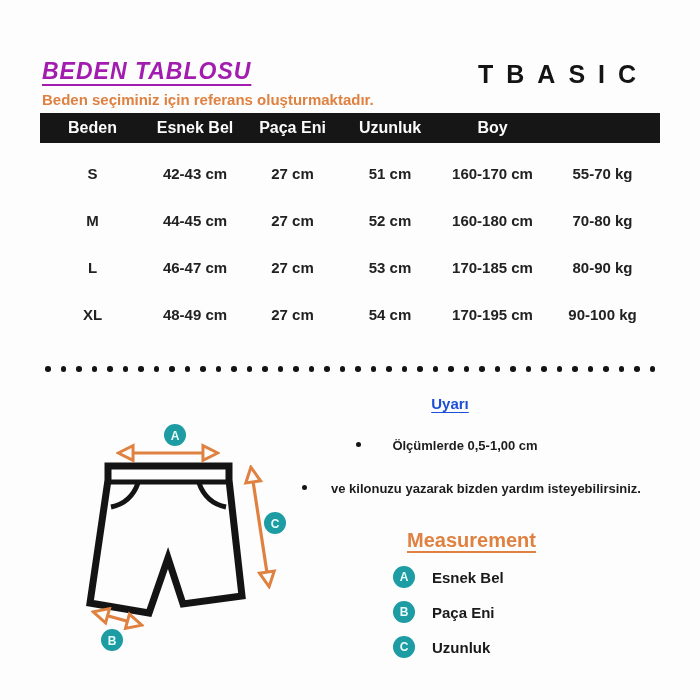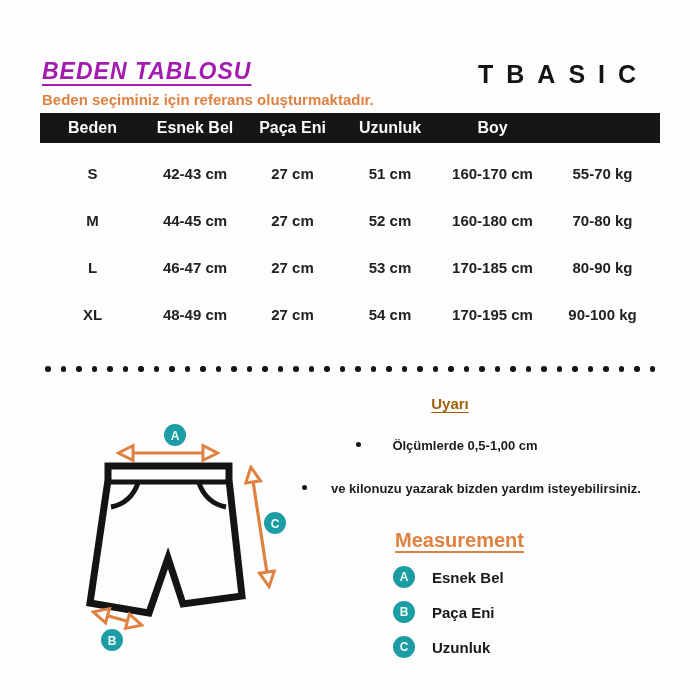--- a/index.html
+++ b/index.html
@@ -49,38 +49,38 @@
   
   .dots {
     left:45px; top:366px; width:610px; height:6px;
     display:flex; justify-content:space-between; align-items:center;
   }
   .dot { width:5.5px; height:5.5px; border-radius:50%; background:#141414; flex:0 0 auto; }
 
   
   .warning-title {
     left:300px; top:395px; width:300px; text-align:center;
-    font-size:15px; font-weight:700; color:#a16207;
+    font-size:15px; font-weight:700; color:#1d4ed8;
     text-decoration:underline; text-underline-offset:3px;
   }
   .bullet-item { position:absolute; }
   .bullet-item .bdot {
     position:absolute; width:5px; height:5px; border-radius:50%; background:#141414; top:6px;
   }
   .bullet-item .btext {
     text-align:center; font-size:13px; font-weight:700; color:#1d1d1d; line-height:19px;
   }
   .bullet-1 { left:340px; top:436px; width:250px; }
   .bullet-1 .bdot { left:16px; }
   .bullet-2 { left:295px; top:479px; width:382px; }
   .bullet-2 .bdot { left:7px; }
 
   
   .measurement-title {
-    left:395px; top:529px;
+    left:407px; top:529px;
     font-size:20px; font-weight:600; color:#df8140;
     text-decoration:underline; text-underline-offset:4px; text-decoration-thickness:2px;
   }
   .legend-item {
     position:absolute; left:393px; display:flex; align-items:center; gap:17px;
   }
   .legend-item .badge {
     width:22px; height:22px; border-radius:50%; background:#1d9ca3;
     color:#eafcfc; font-size:12px; font-weight:700;
     display:flex; align-items:center; justify-content:center;

